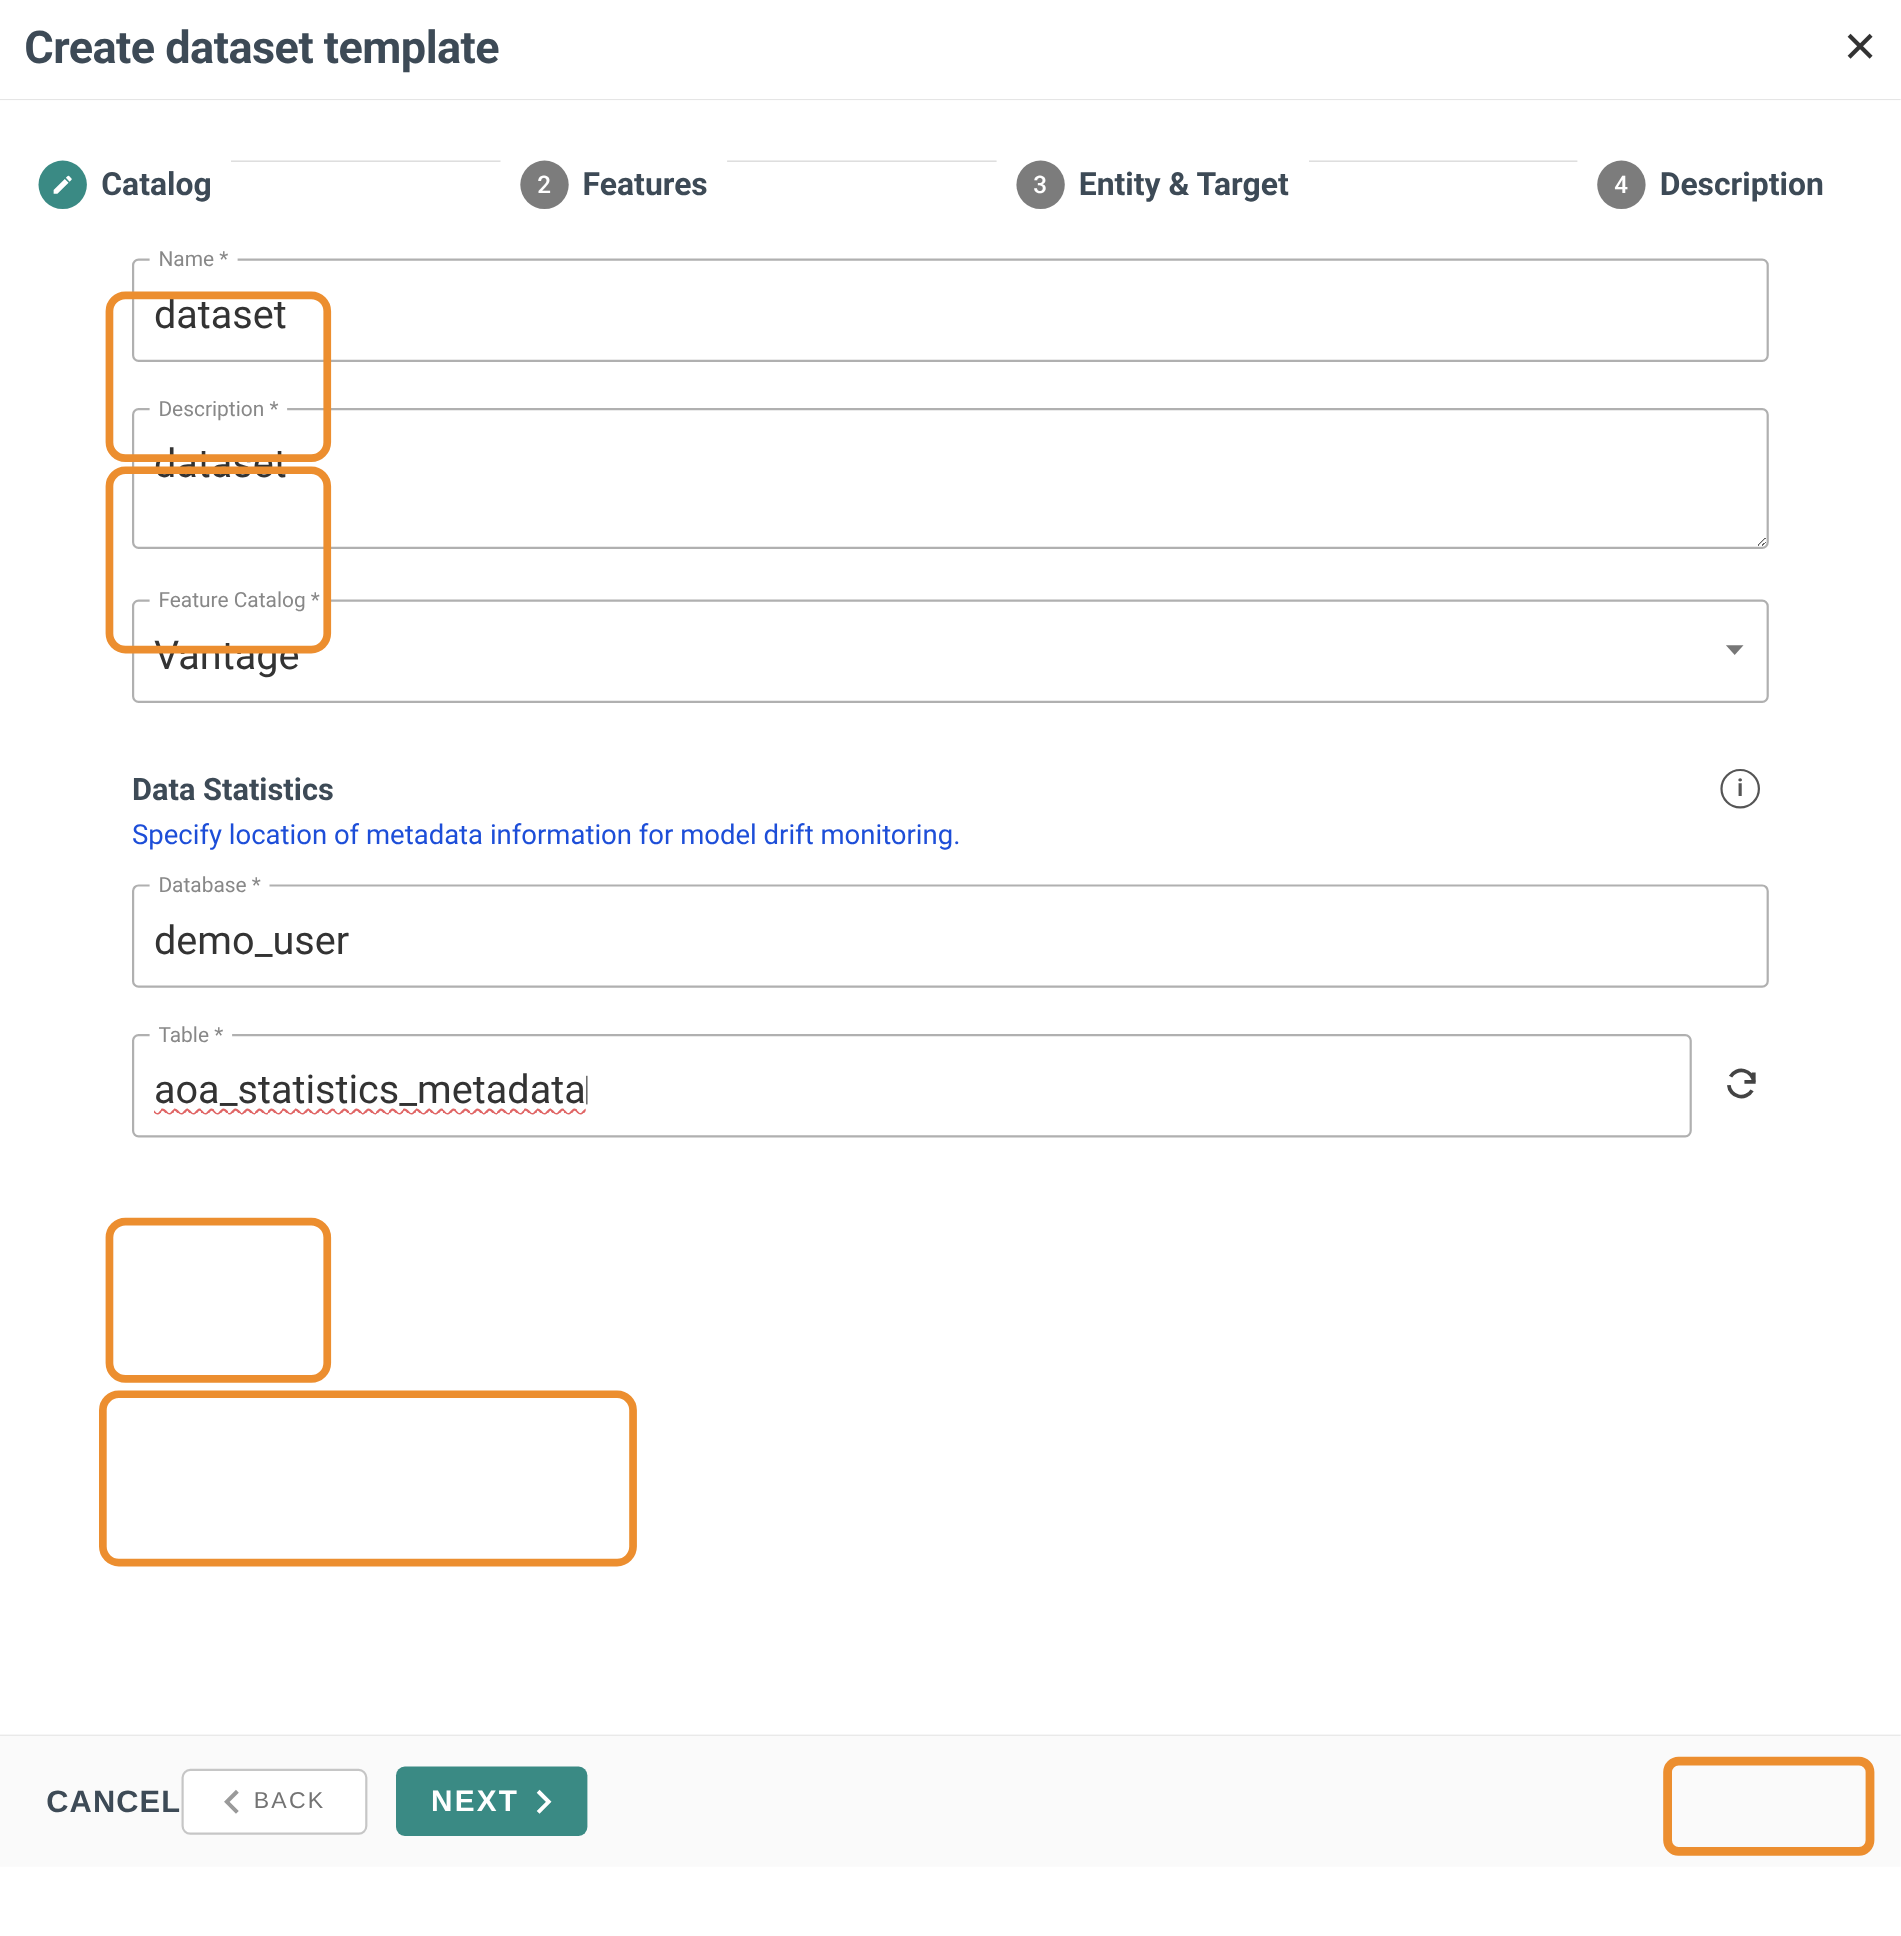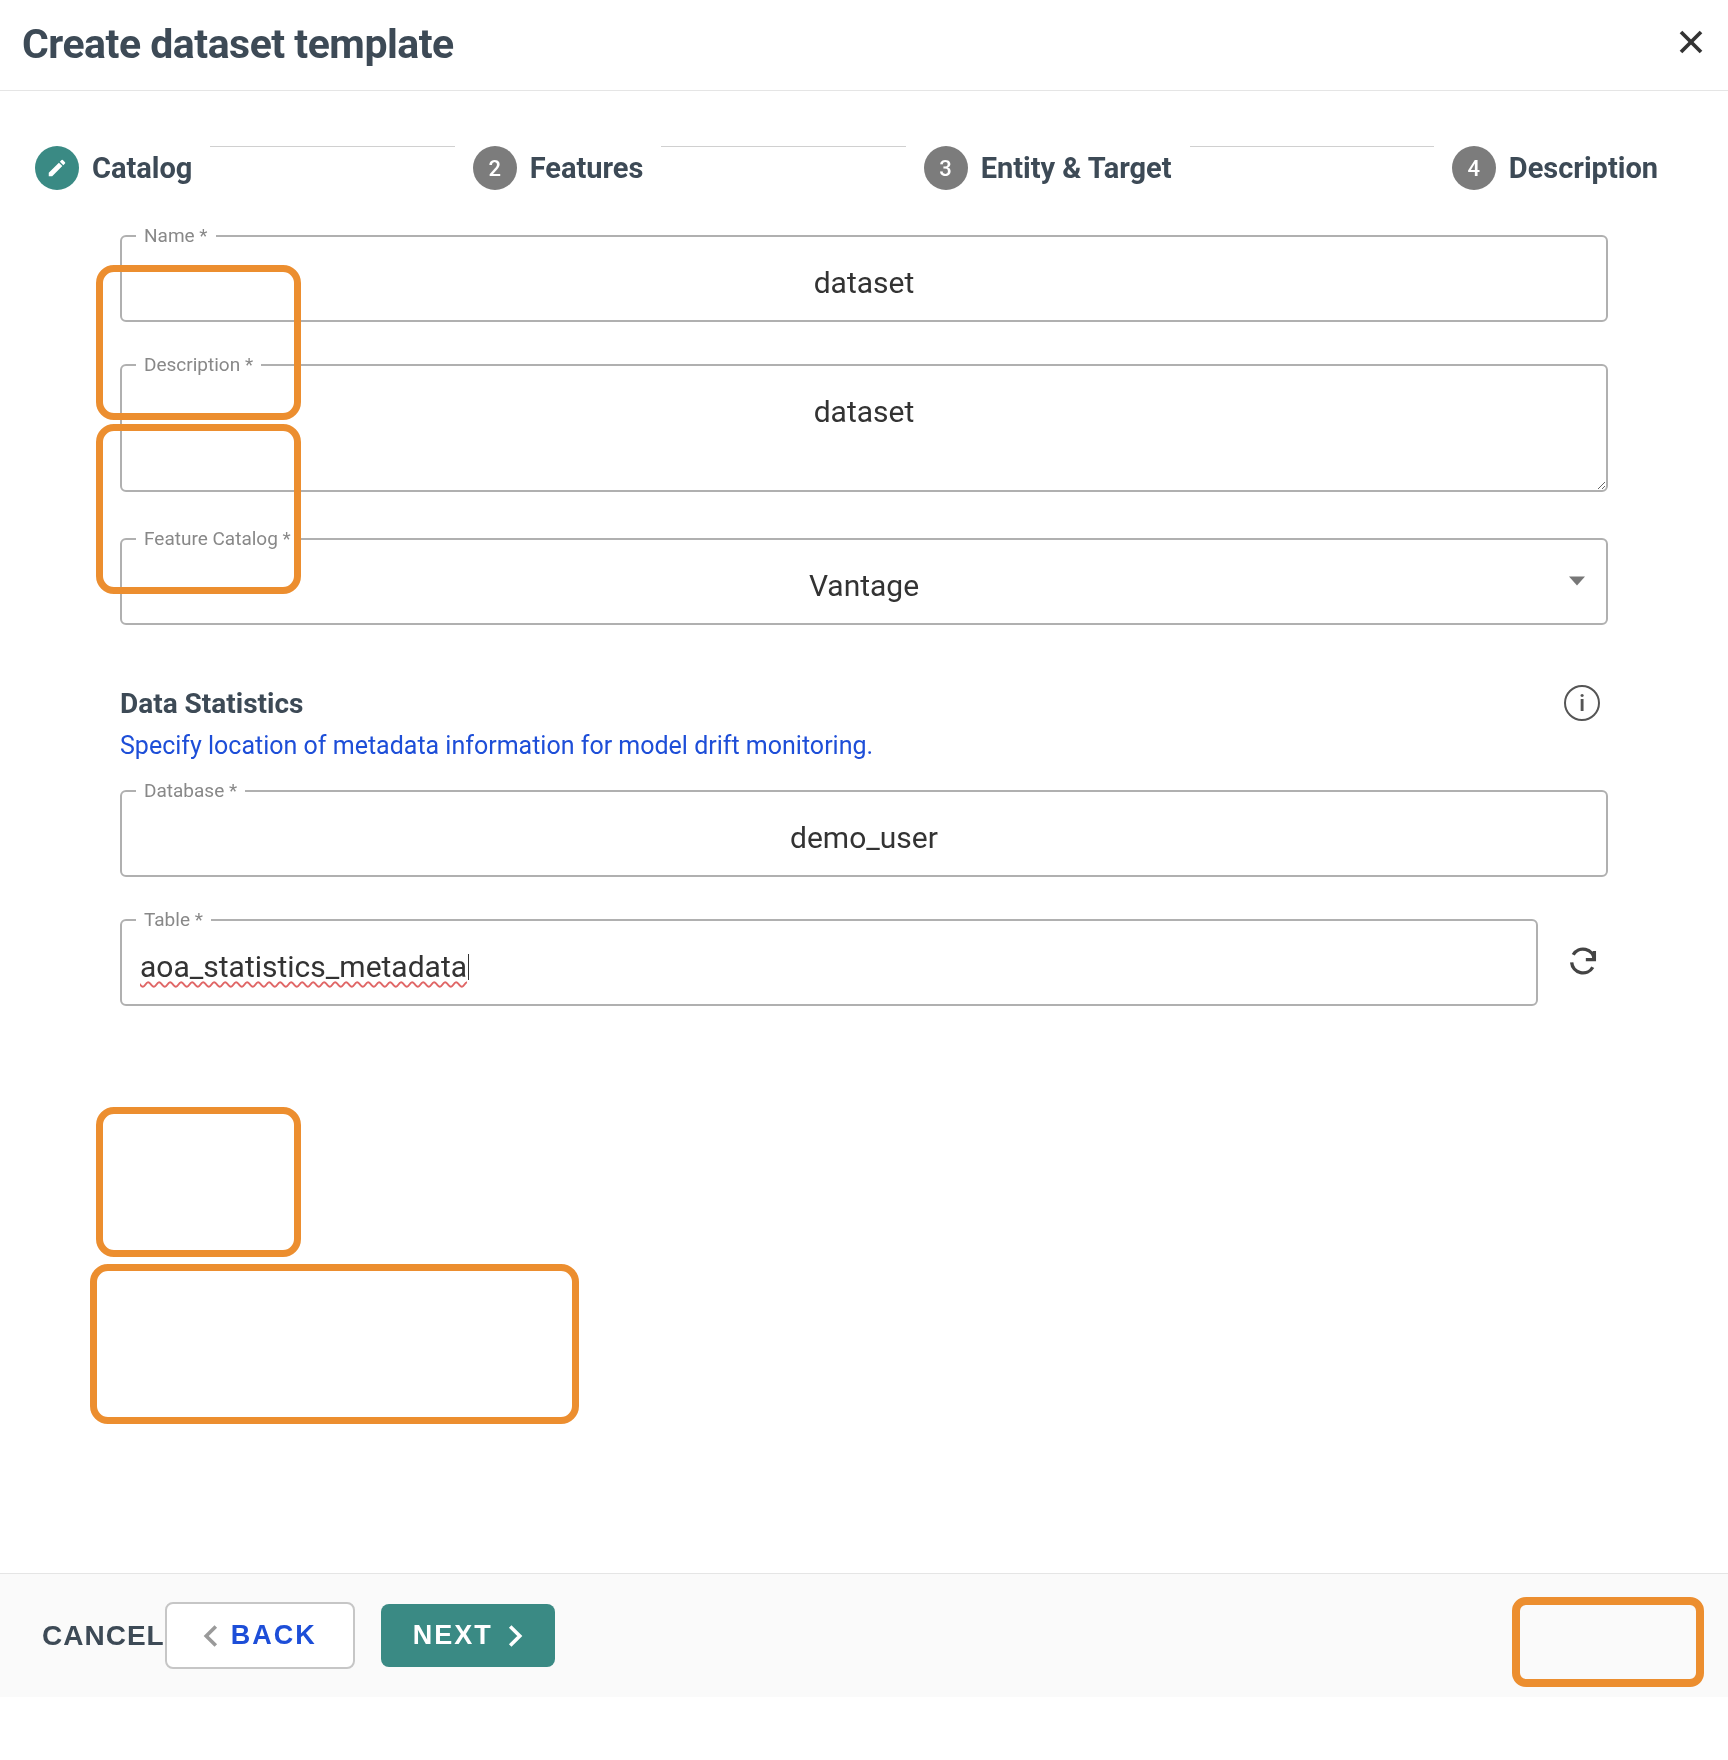--- a/index.html
+++ b/index.html
@@ -39,23 +39,22 @@
 
   .form-area { padding: 0 120px; flex: 1; }
   .field-wrap { position: relative; margin-bottom: 42px; }
   .field-label {
     position: absolute; top: -11px; left: 16px;
     background: #fff; padding: 0 8px;
     font-size: 19px; color: #888;
   }
   .field-input {
     width: 100%; border: 2px solid #b0b0b0; border-radius: 6px;
-    padding: 28px 18px 20px 18px; font-size: 30px; color: #333;
+    padding: 28px 18px 20px 18px; font-size: 36px; color: #333;
     font-family: inherit;
-    text-align: center;
   }
   textarea.field-input { height: 128px; resize: both; }
   .select-wrap { position: relative; }
   .select-caret {
     position: absolute; right: 22px; top: 50%; transform: translateY(-50%);
     pointer-events: none;
   }
   .tags-input {
     width: 100%; border: 2px solid #b0b0b0; border-radius: 6px;
     padding: 28px 18px; font-size: 27px; color: #888;
@@ -83,21 +82,21 @@
     padding: 28px 42px;
     background: #fafafa;
   }
   .cancel-btn {
     font-size: 28px; font-weight: 700; color: #3d4a56; letter-spacing: 1px;
     background: none; border: none; cursor: pointer;
   }
   .right-btns { display: flex; gap: 26px; align-items: center; }
   .back-btn {
     border: 2px solid #c6c6c6; background: #fff; border-radius: 8px;
-    padding: 16px 36px; font-size: 27px; font-weight: 700; color: #1d4ed8;
+    padding: 16px 36px; font-size: 21px; font-weight: 400; color: #737373;
     letter-spacing: 2px; display: flex; align-items: center; gap: 12px; cursor: pointer;
   }
   .next-btn {
     background: #3a8a84; border: none; border-radius: 8px;
     padding: 16px 32px; font-size: 27px; font-weight: 700; color: #fff;
     letter-spacing: 2px; display: flex; align-items: center; gap: 14px; cursor: pointer;
   }
   .spell { text-decoration: underline wavy #e06666 1.5px; text-underline-offset: 4px; }
 </style>
 </head>

